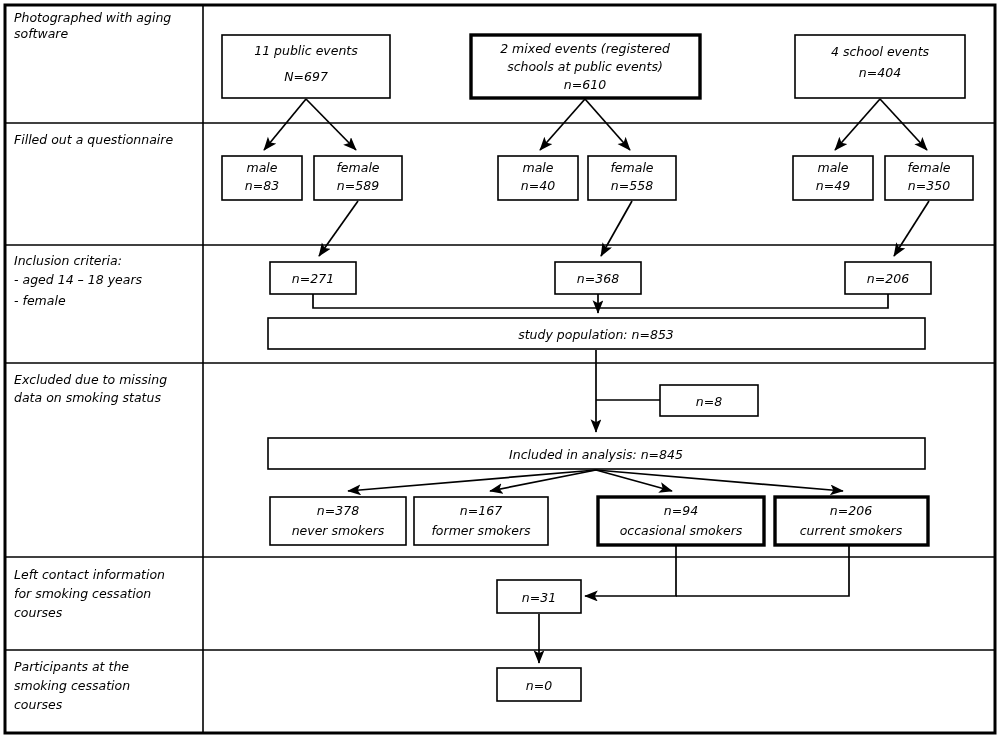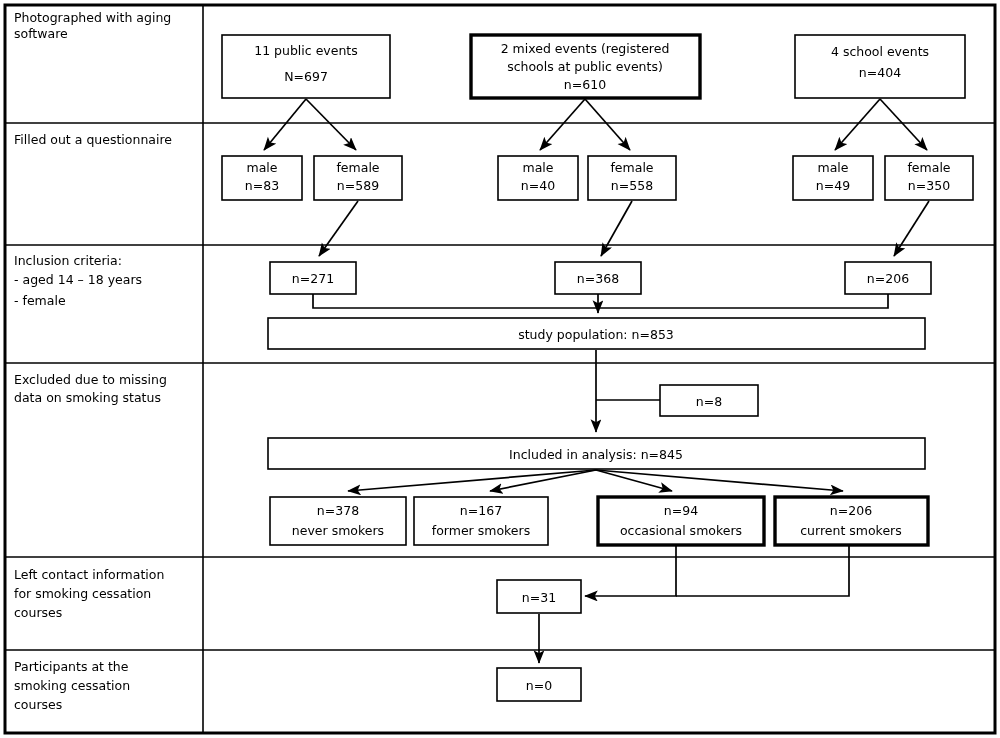--- a/index.html
+++ b/index.html
@@ -1,20 +1,20 @@
 <!DOCTYPE html>
 <html><head>
 <meta charset="utf-8">
 <style>
   html,body{margin:0;padding:0;background:#ffffff;}
   body{
     font-family:"DejaVu Sans", sans-serif;
     width:1000px;height:738px;overflow:hidden;
   }
-  #chart-root{position:relative;width:1000px;height:518px;}
+  #chart-root{position:relative;width:1000px;height:518px;font-style:italic;}
   svg{display:block;}
   .frame{fill:none;stroke:#000;stroke-width:3;}
   .rowline{stroke:#000;stroke-width:1.6;}
   .collline{stroke:#000;stroke-width:1.6;}
   .box{fill:#ffffff;stroke:#000;stroke-width:1.6;}
   .box-strong{fill:#ffffff;stroke:#000;stroke-width:3.4;}
   .conn{stroke:#000;stroke-width:1.7;fill:none;}
   .boxtext{
     font-family:"DejaVu Sans", sans-serif;
     font-size:12.5px;fill:#000;text-anchor:middle;

